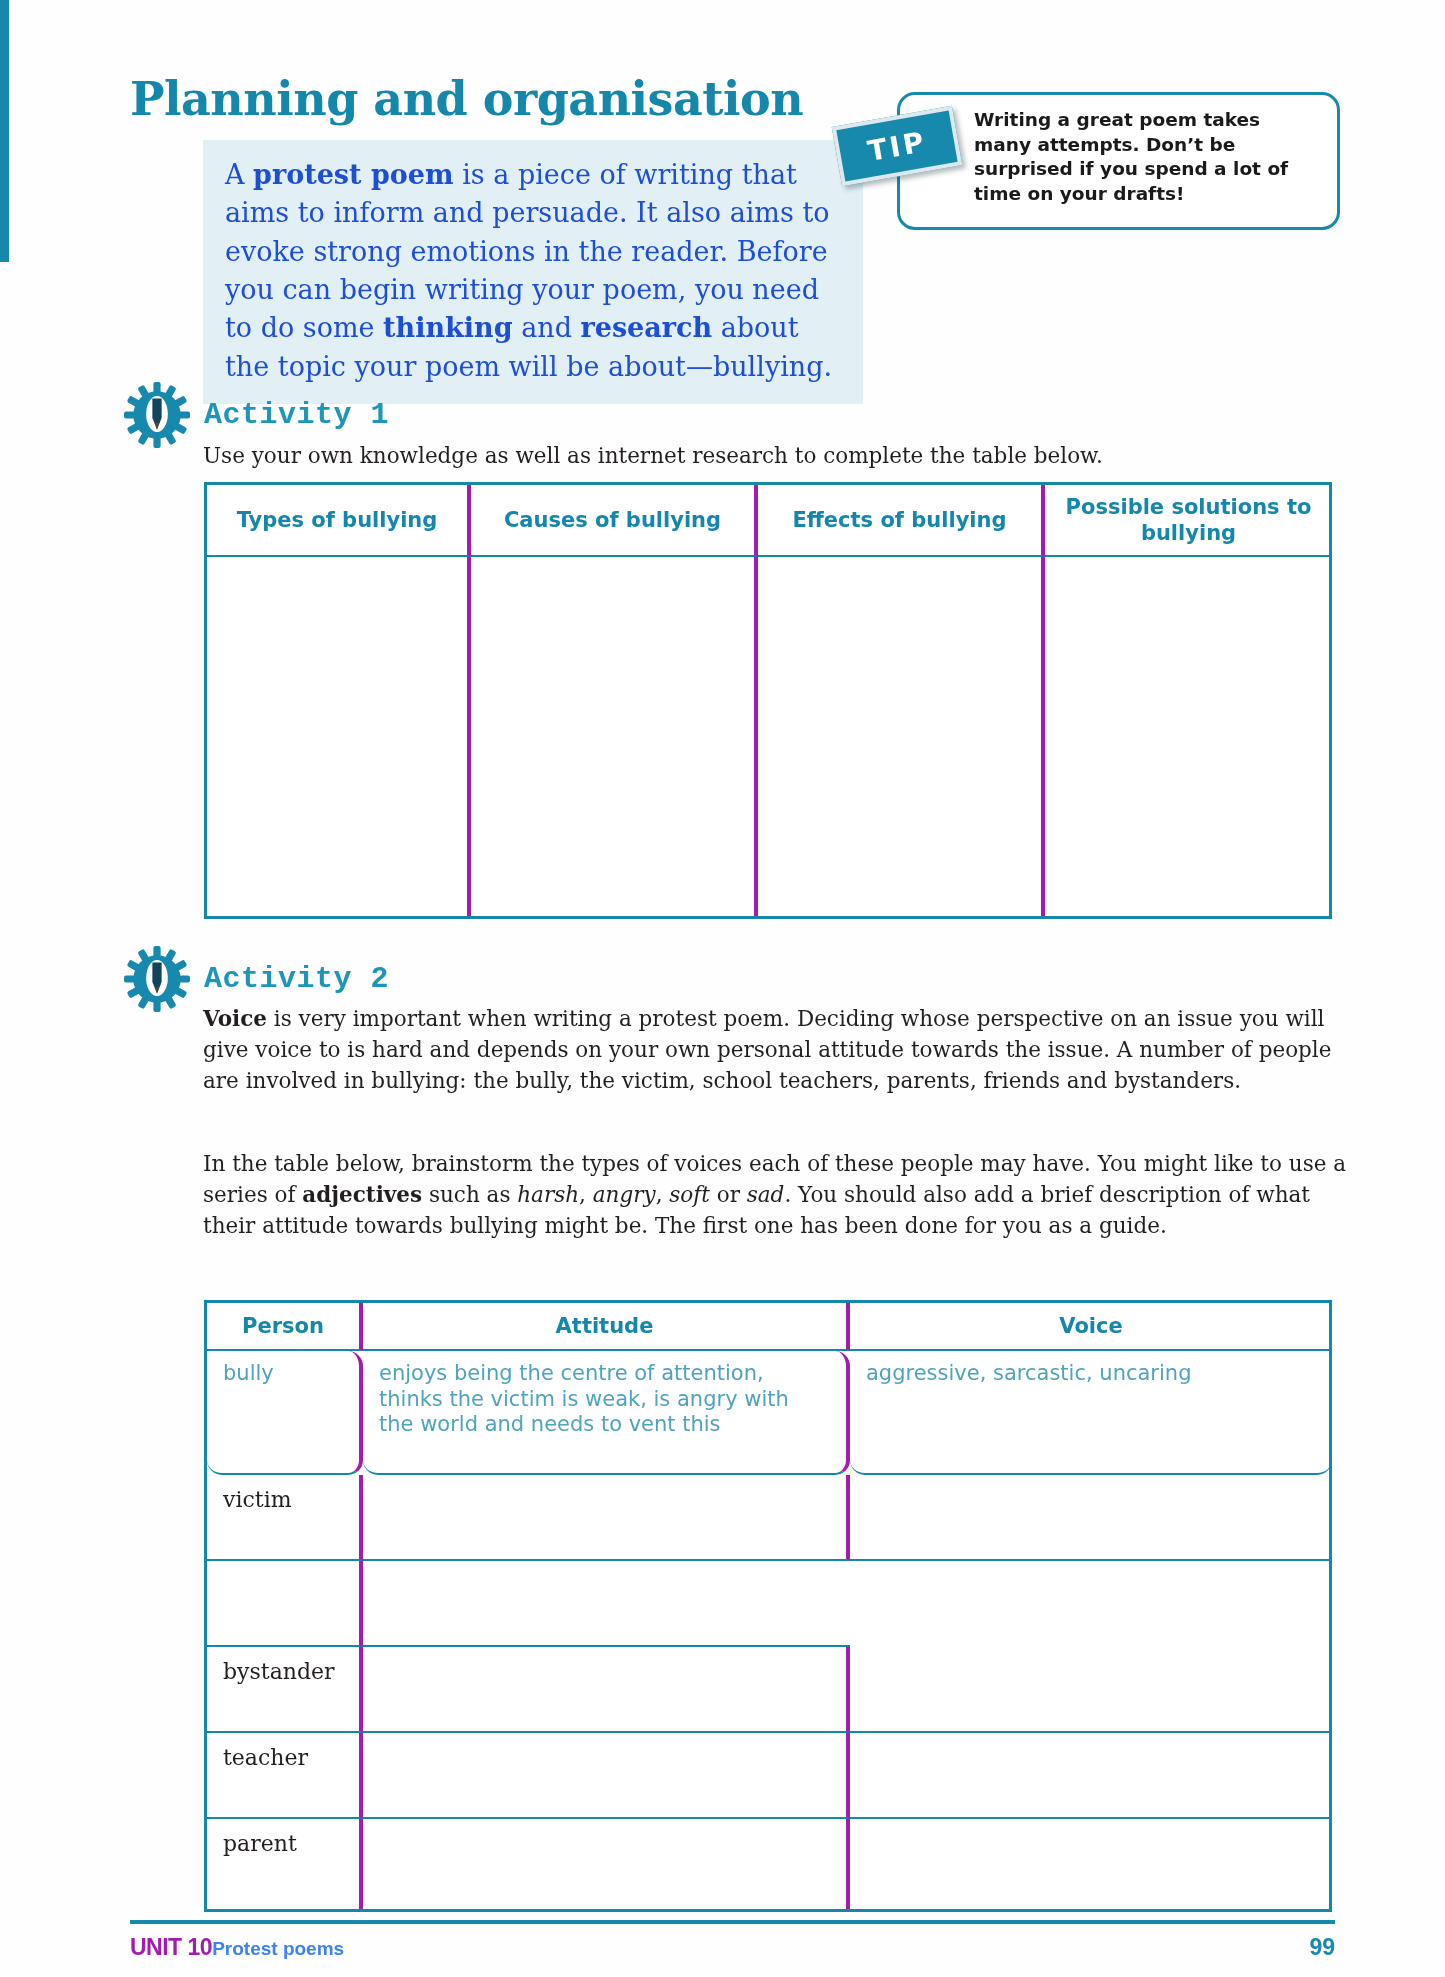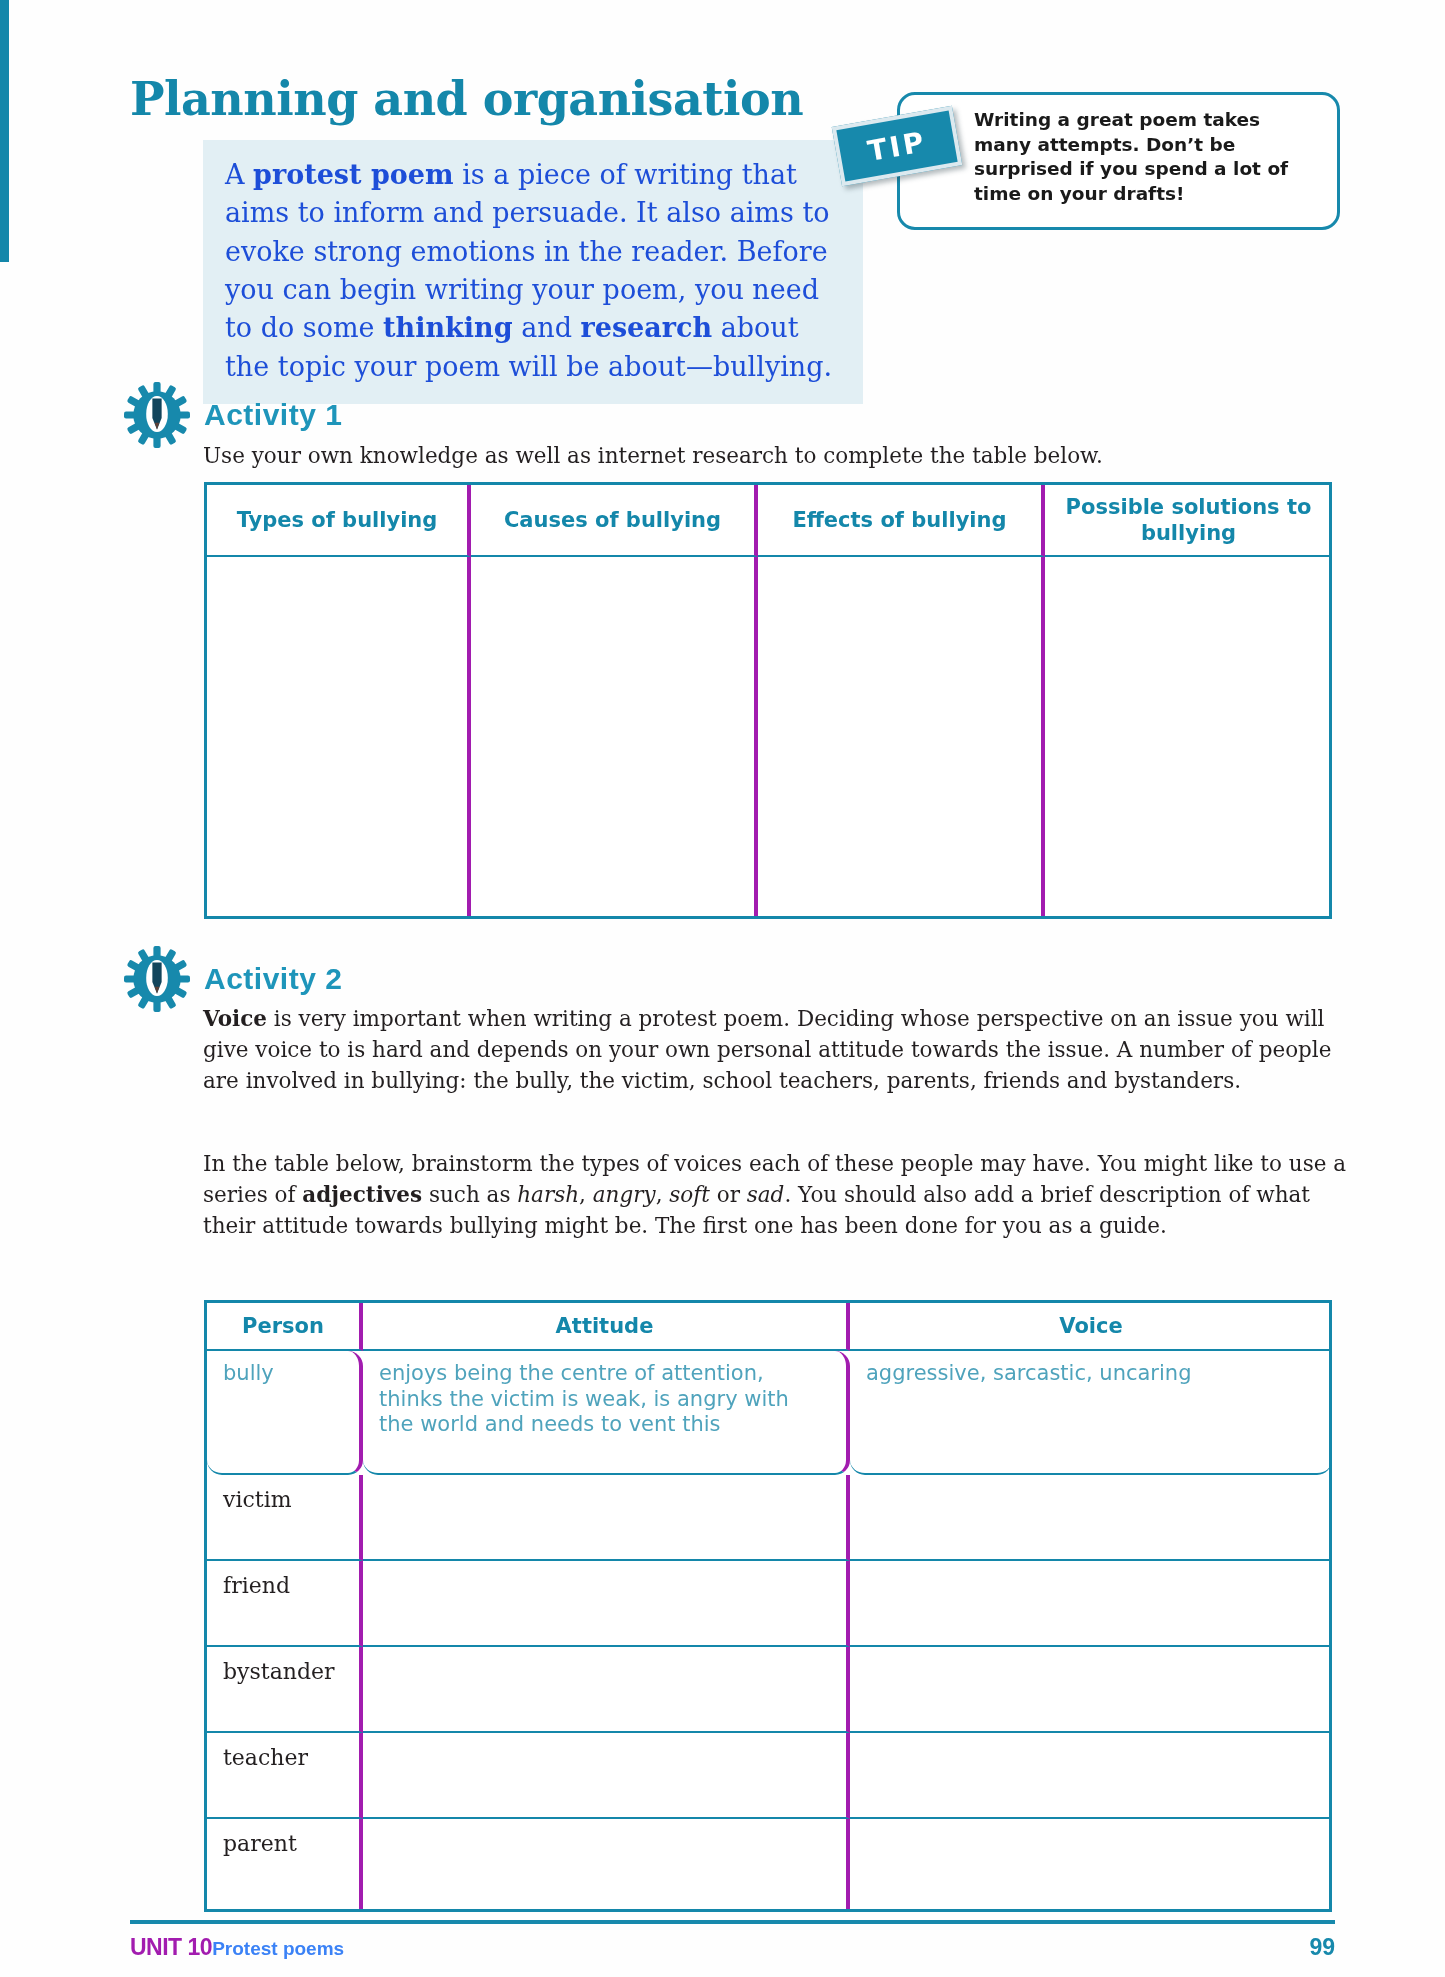--- a/index.html
+++ b/index.html
@@ -23,21 +23,21 @@
     line-height:1.33; color:#1a1a1a; max-width:316px; }
   .tip-badge { position:absolute; left:836px; top:116px; width:122px; height:60px;
     background:#1789AC; border:4px solid #DCE9EF; box-shadow:3px 4px 5px rgba(40,60,70,0.35);
     transform:rotate(-10deg); display:flex; align-items:center; justify-content:center; }
   .tip-badge span { font-family:"DejaVu Sans", sans-serif; font-weight:bold; font-size:28px;
     color:#ffffff; letter-spacing:3px; }
 
   
   .activity-header { position:absolute; display:flex; align-items:center; }
   .activity-header .gear { width:66px; height:66px; flex:0 0 auto; }
-  .activity-header .act-title { margin-left:14px; font-family:Liberation Sans, sans-serif;
+  .activity-header .act-title { margin-left:14px; font-family:Liberation Mono, monospace;
     font-weight:bold; font-size:30px; color:#1E95BA; letter-spacing:0.5px; }
   #act1-header { left:124px; top:382px; }
   #act2-header { left:124px; top:946px; }
 
   .body-text { position:absolute; left:203px; color:#231F20; font-size:21.5px; line-height:1.45; }
   #act1-instruction { top:440px; width:1140px; }
   #act2-para1 { top:1003px; width:1145px; }
   #act2-para2 { top:1148px; width:1145px; }
   .body-text b { font-weight:bold; }
   .body-text i { font-style:italic; }
@@ -182,21 +182,20 @@
           <span class="attitude-text" style="display:block">enjoys being the centre of attention, thinks the victim is weak, is angry with the world and needs to vent this</span>
         </div>
       <div class="cell hand">aggressive, sarcastic, uncaring</div>
     </div>
     <div class="tbl-row row-86">
       <div class="cell person-label">victim</div>
       <div class="cell"></div>
       <div class="cell"></div>
     </div>
     <div class="tbl-row row-86">
-      <div class="cell person-label">friend</div>
       <div class="cell"></div>
       <div class="cell"></div>
     </div>
     <div class="tbl-row row-86">
       <div class="cell person-label">bystander</div>
       <div class="cell"></div>
       <div class="cell"></div>
     </div>
     <div class="tbl-row row-86">
       <div class="cell person-label">teacher</div>

